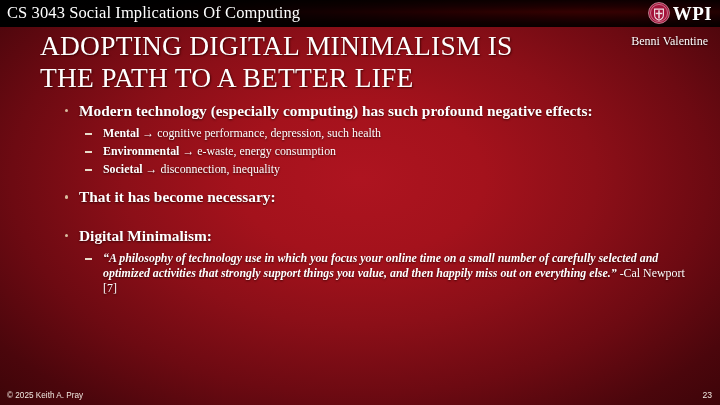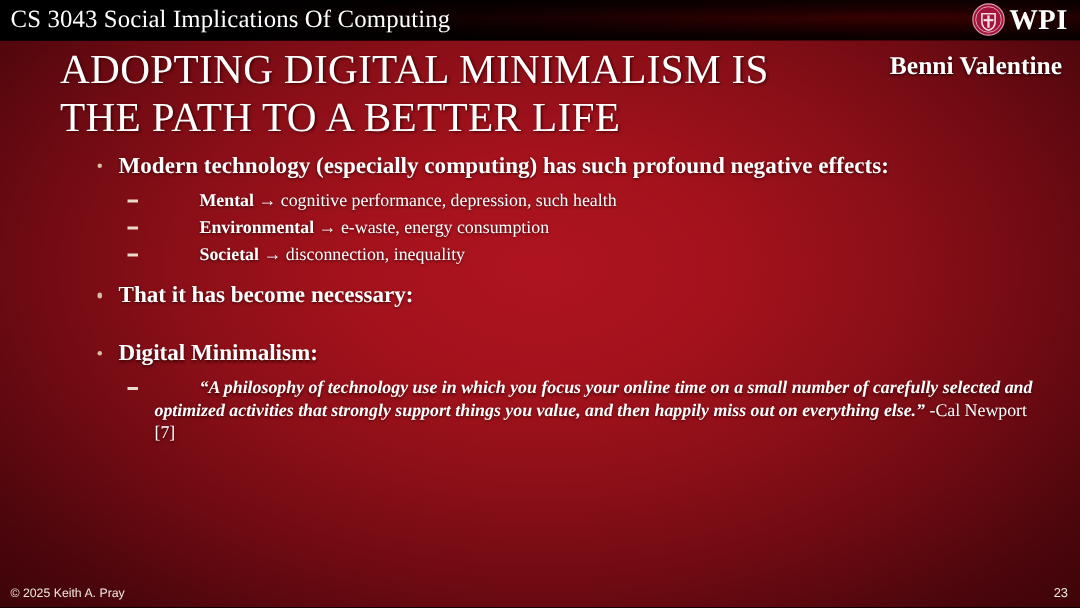--- a/index.html
+++ b/index.html
@@ -108,26 +108,25 @@
     line-height: 1.17;
     color: #ffffff;
     letter-spacing: 0.2px;
     text-shadow: 1px 1px 2px rgba(60,0,0,0.9);
     z-index: 2;
   }
   .author-name {
     position: absolute;
     right: 12px;
     top: 34px;
-    font-size: 17px;
+    font-size: 12px;
     color: #ffffff;
     text-shadow: 0 1px 2px rgba(0,0,0,0.8);
     z-index: 5;
     white-space: nowrap;
-    font-weight: bold;
   }
 
   
   .content {
     position: absolute;
     left: 5px;
     top: 102px;
     width: 720px;
     z-index: 2;
   }
@@ -167,21 +166,21 @@
     left: 2px;
     top: 7px;
     width: 7px;
     height: 1.4px;
     background: #e8dccb;
   }
   .gap-sm { height: 6px; }
   .gap-md { height: 11px; }
   .gap-xs { height: 3px; }
 
-  .b { font-weight: bold; margin-left: 30px; }
+  .b { font-weight: bold; }
   .i { font-style: italic; }
 
   
   .footer-left {
     position: absolute;
     left: 7px;
     bottom: 5px;
     font-size: 8.2px;
     color: #f0e8e0;
     font-family: "Liberation Sans", "DejaVu Sans", sans-serif;

